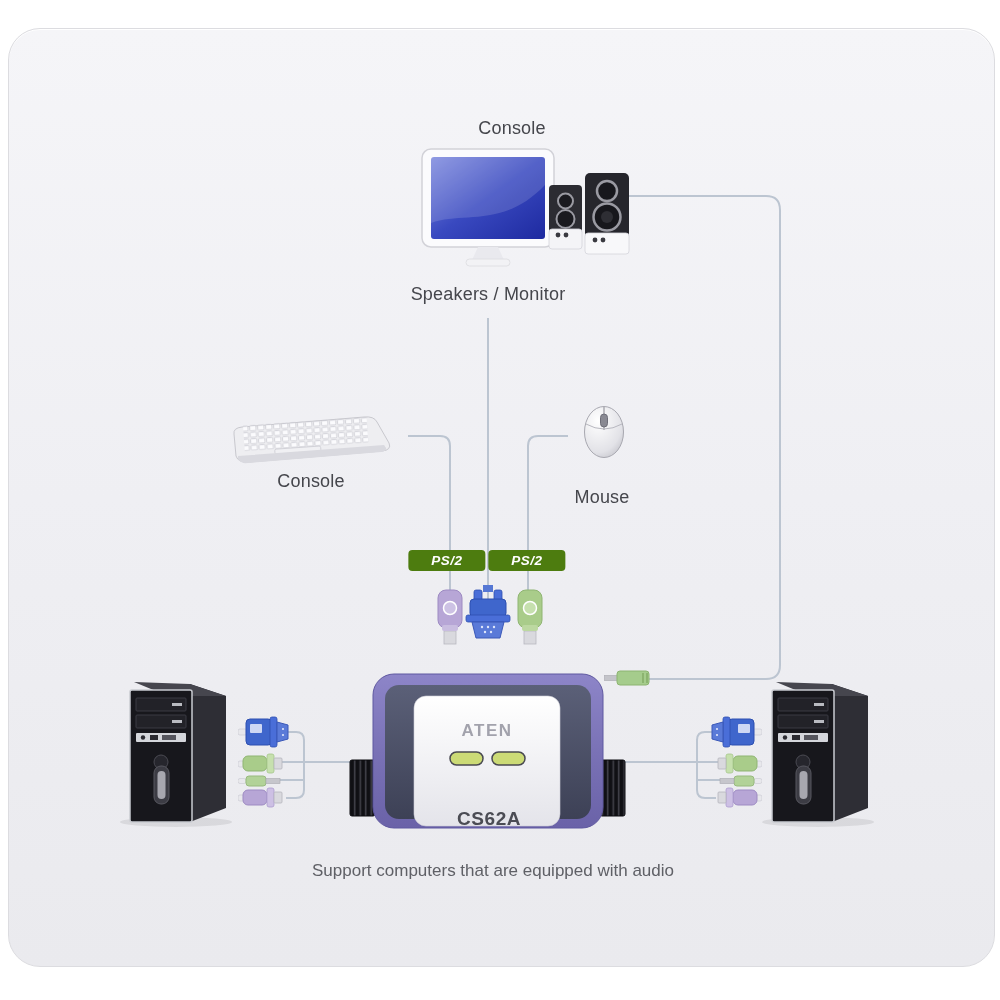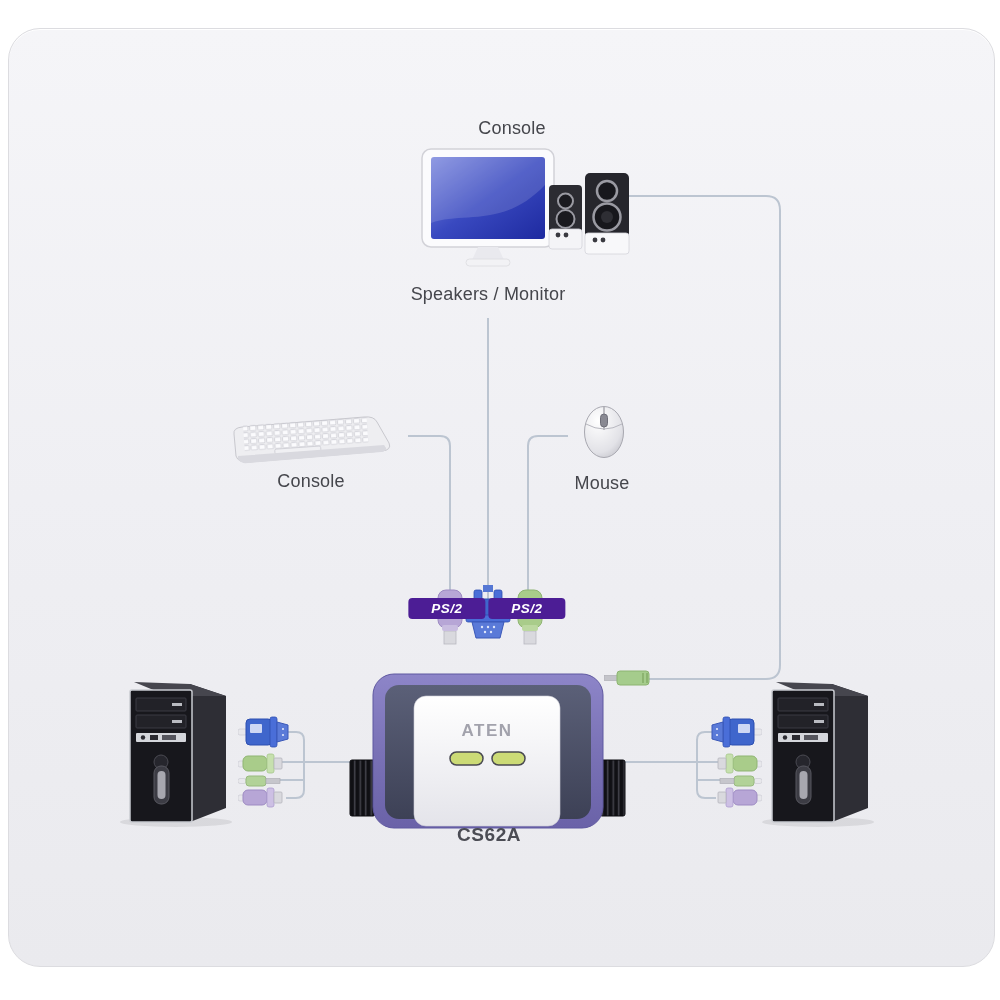--- a/index.html
+++ b/index.html
@@ -6,25 +6,25 @@
   .canvas{position:relative;width:1000px;height:1000px;background:#ffffff;overflow:hidden;
           font-family:"Liberation Sans",sans-serif;}
   .panel{position:absolute;left:8px;top:28px;width:985px;height:937px;border-radius:32px;
          background:linear-gradient(180deg,#f5f5f8 0%,#efeff3 50%,#eaeaee 100%);
          border:1px solid #dcdce0;box-shadow:inset 0 1px 0 #ffffff;}
   .lines-svg,.dev{position:absolute;}
   .lines-svg{left:0;top:0;z-index:1;}
   .dev{z-index:2;}
   .lbl{position:absolute;z-index:3;transform:translateX(-50%);color:#45464c;font-size:18px;
        letter-spacing:.2px;white-space:nowrap;}
-  .badge{position:absolute;z-index:3;transform:translateX(-50%);background:#4c1d95;color:#ffffff;
+  .badge{position:absolute;z-index:3;transform:translateX(-50%);background:#4d7c0f;color:#ffffff;
          font-weight:bold;font-style:italic;font-size:13.5px;line-height:1;padding:4px 23px 3px;
-         border-radius:4px;letter-spacing:.5px;margin-top:48px;}
+         border-radius:4px;letter-spacing:.5px;}
   .model{position:absolute;z-index:3;transform:translateX(-50%);font-weight:bold;font-size:19px;
-         color:#4b4c54;letter-spacing:.6px;margin-top:16px;}
+         color:#4b4c54;letter-spacing:.6px;}
   .footer{position:absolute;z-index:3;transform:translateX(-50%);font-size:17px;color:#5f6066;}
   .mirror{transform:scaleX(-1);}
 </style>
 </head>
 <body>
 
 <div class="canvas">
 
   <div class="panel"></div>
 
@@ -287,21 +287,22 @@
       <rect x="0" y="7.5" width="14" height="5" fill="#c4c4ca" stroke="#a8a8b0" stroke-width="0.6"></rect>
       <rect x="13" y="3" width="32" height="14" rx="3" fill="#a5cc8c" stroke="#8cb470" stroke-width="1"></rect>
       <rect x="38" y="5" width="2" height="10" fill="#8cb470"></rect>
       <rect x="42" y="5" width="2" height="10" fill="#8cb470"></rect>
     </svg>
   </div>
 
   <div class="lbl" style="left:512px;top:118px">Console</div>
   <div class="lbl" style="left:488px;top:284px">Speakers / Monitor</div>
   <div class="lbl" style="left:311px;top:471px">Console</div>
-  <div class="lbl" style="left:602px;top:473px">Mouse</div>
+  <div class="lbl" style="left:602px;top:487px">Mouse</div>
 
   <div class="badge" style="left:447px;top:550px">PS/2</div>
   <div class="badge" style="left:527px;top:550px">PS/2</div>
 
   <div class="model" style="left:489px;top:808px">CS62A</div>
 
+  <div class="footer" style="left:493px;top:861px">Support computers that are equipped with audio</div>
 
 </div>
 
 </body></html>

